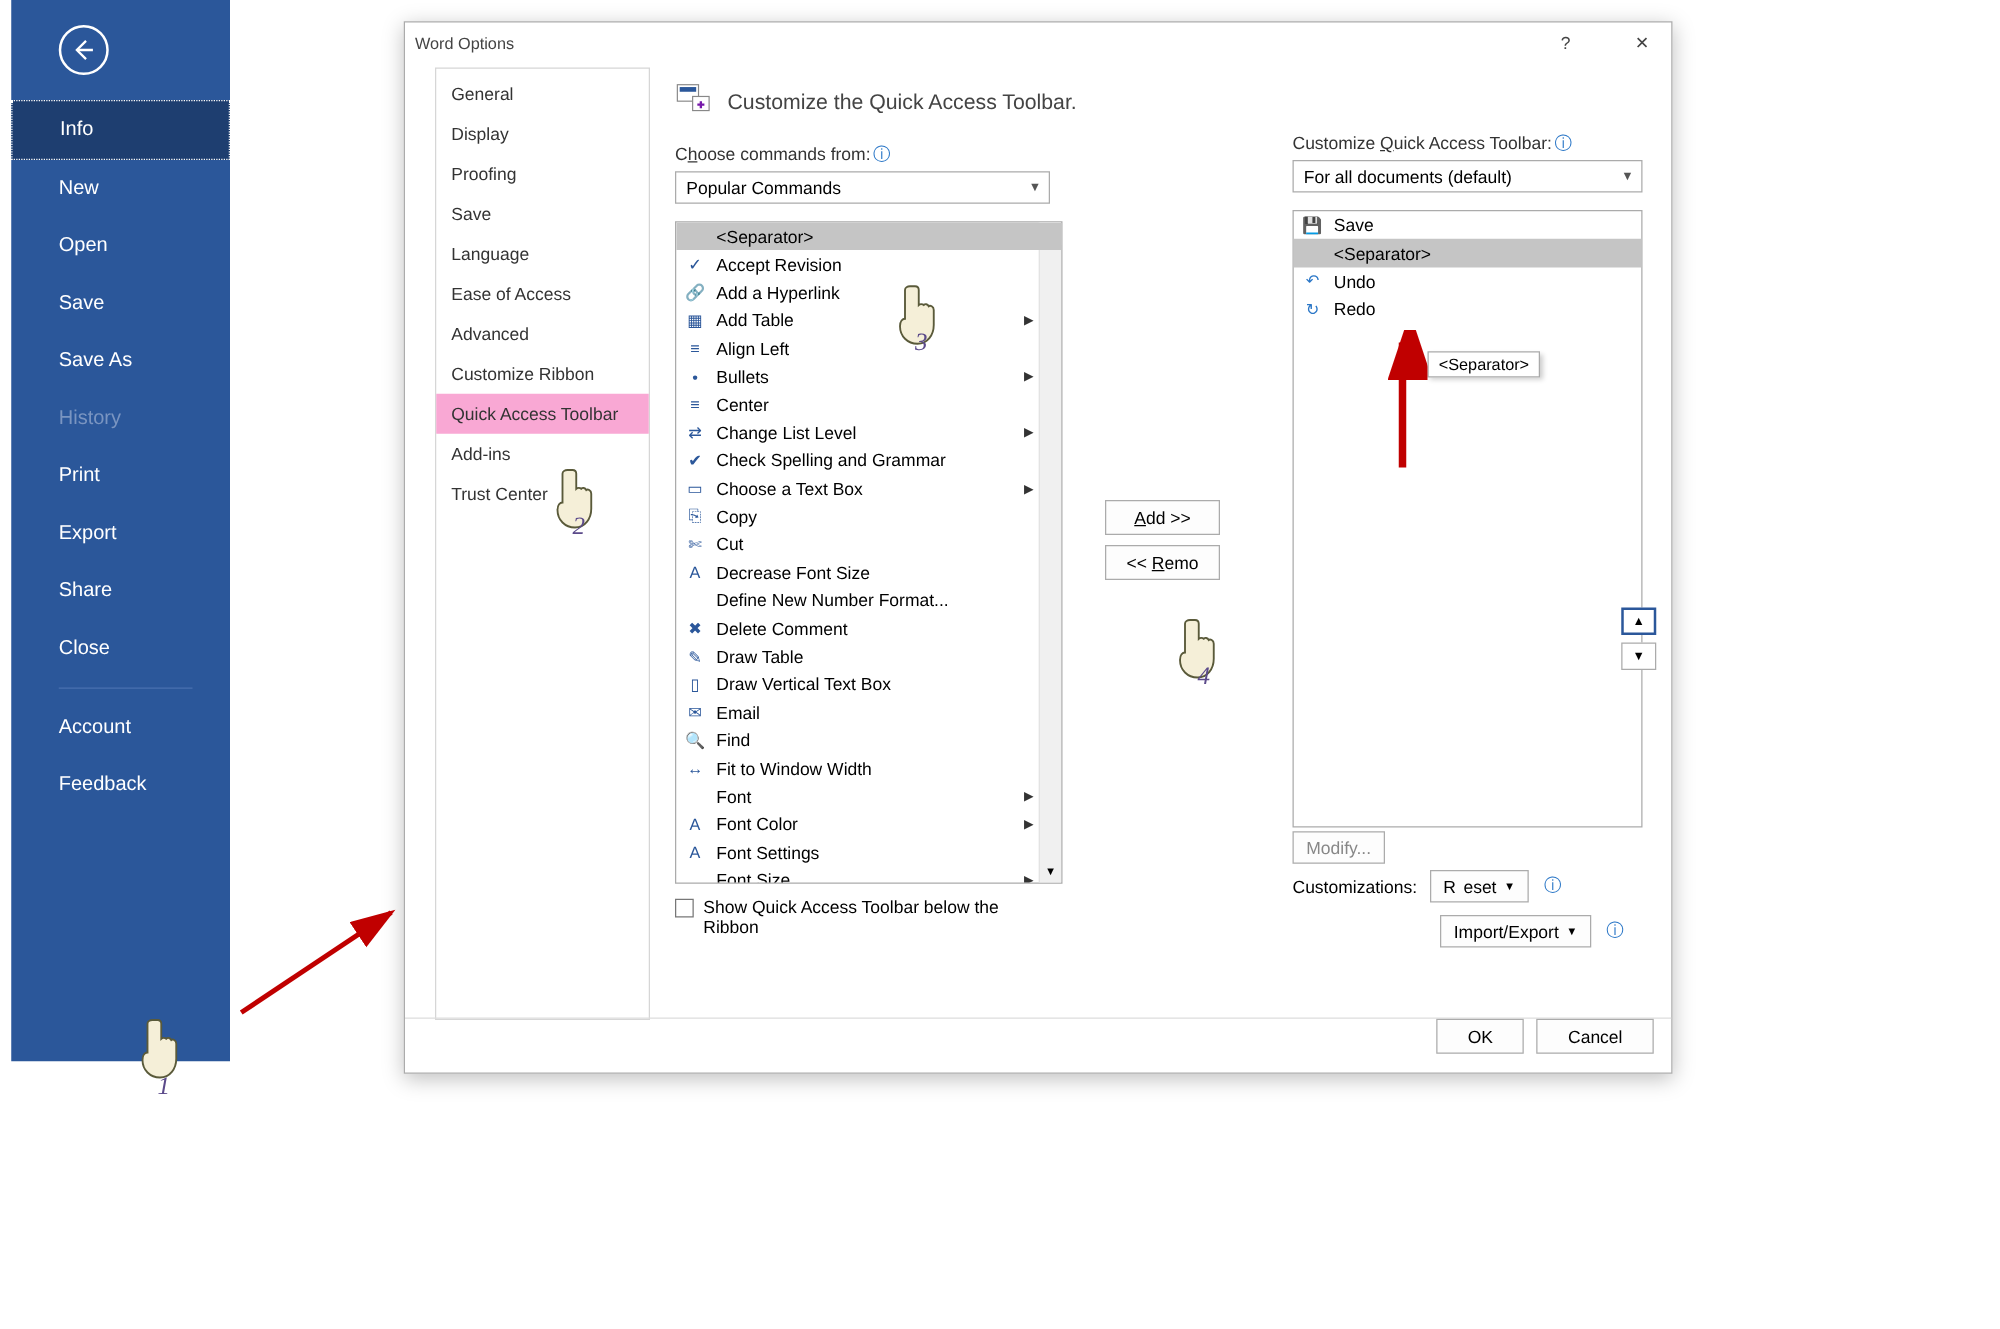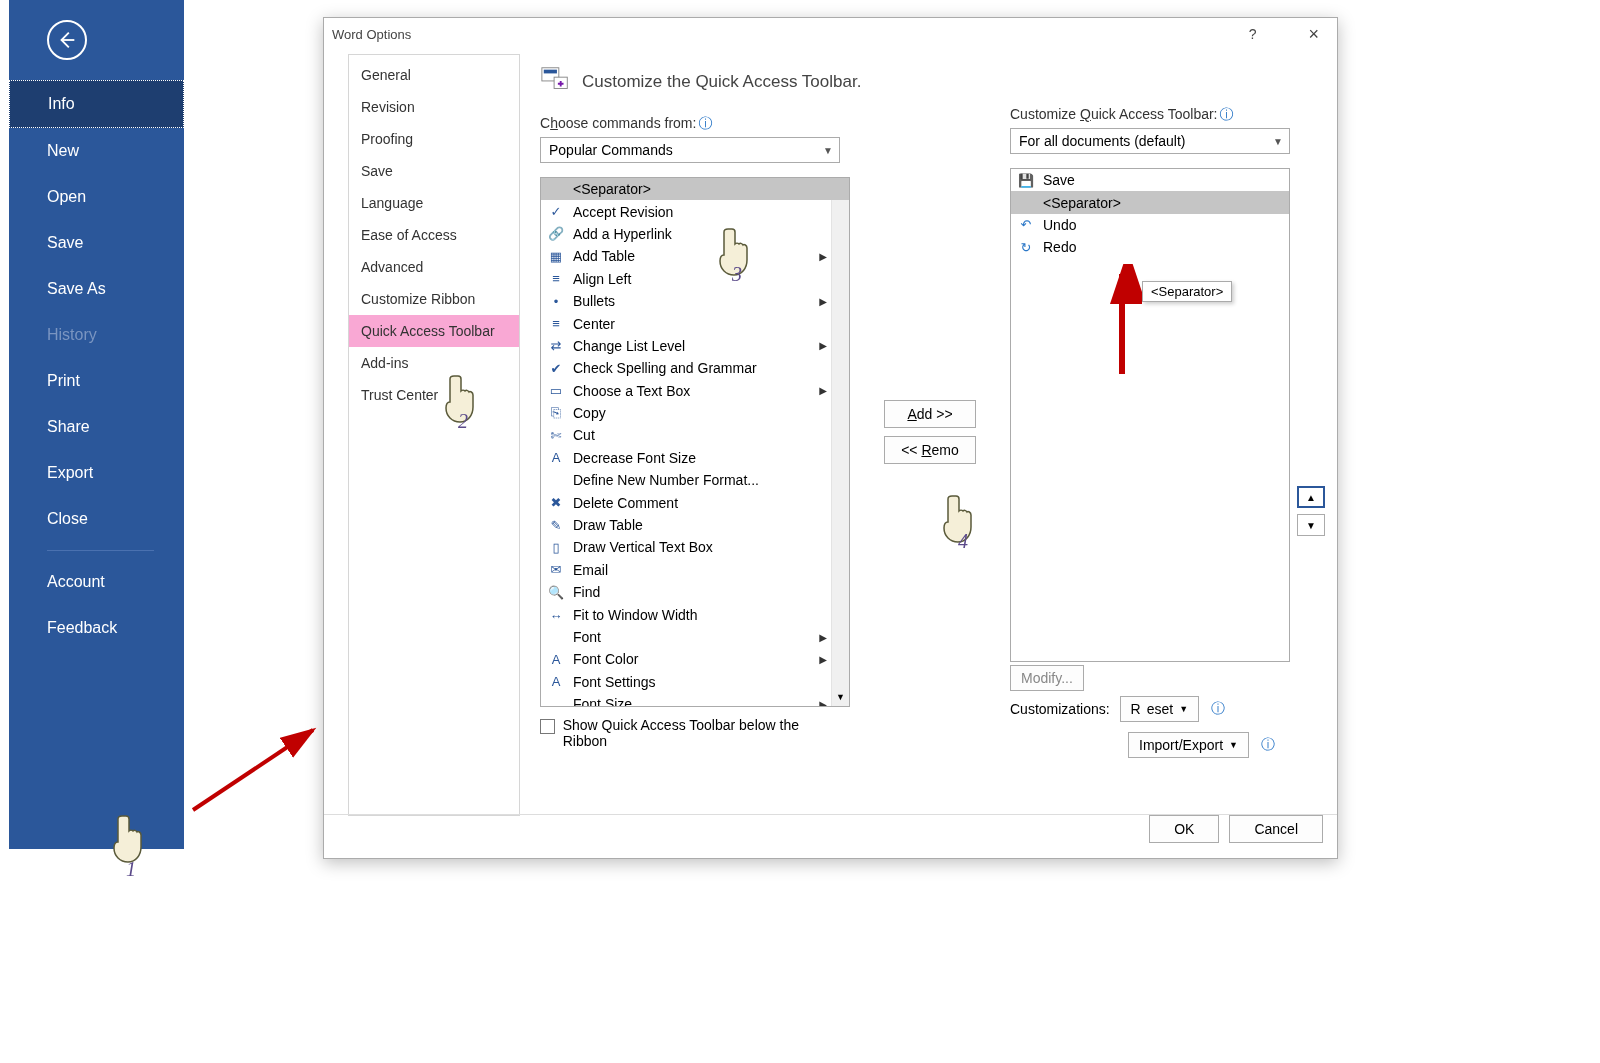--- a/index.html
+++ b/index.html
@@ -84,21 +84,21 @@
 .lb-item .ico { width: 18px; height: 18px; display: flex; align-items: center; justify-content: center; font-size: 13px; color: #2b579a;}
 .lb-item .sub { position: absolute; right: 22px; font-size: 10px; color: #333; }
 
 .midbtns { display: flex; flex-direction: column; justify-content: center; gap: 8px; padding: 0 18px; }
 .btn {
   border: 1px solid #ababab; background: #fdfdfd; padding: 5px 14px; font-size: 14px;
   cursor: pointer; text-align: center; min-width: 92px;
 }
 .btn .ul { text-decoration: underline; }
 
-.rightcol { width: 290px; }
+.rightcol { width: 290px; margin-left: 24px; }
 .rightlist {
   width: 280px; height: 494px; border: 1px solid #ababab; background: #fff; position: relative;
 }
 .rightlist .lb-item .ico { color: #7719aa; }
 .rightlist .lb-item.undo .ico, .rightlist .lb-item.redo .ico { color:#2b77c7;}
 
 .updown { position: absolute; right: 12px; top: 440px; display:flex; flex-direction:column; gap:6px;}
 .updown .sq { width:28px; height:22px; border:1px solid #ababab; display:flex;align-items:center;justify-content:center;font-size:10px;cursor:pointer;background:#fff;}
 .updown .sq.sel{border:2px solid #2b579a;}
 
@@ -141,43 +141,43 @@
       </svg>
   </div>
   <div id="bs-items">
       <div class="bs-item selected">Info</div>
       <div class="bs-item">New</div>
       <div class="bs-item">Open</div>
       <div class="bs-item">Save</div>
       <div class="bs-item">Save As</div>
       <div class="bs-item disabled">History</div>
       <div class="bs-item">Print</div>
+      <div class="bs-item">Export</div>
       <div class="bs-item">Share</div>
-      <div class="bs-item">Export</div>
       <div class="bs-item">Close</div>
     </div>
   <div class="bs-sep"></div>
   <div id="bs-bottom">
       <div class="bs-item">Account</div>
       <div class="bs-item">Feedback</div>
     </div>
 </div>
 
 <div class="dialog">
   <div class="titlebar">
     <span>Word Options</span>
     <div class="titlebar-right">
       <span class="tbtn">?</span>
       <span class="tbtn" style="font-size:18px">×</span>
     </div>
   </div>
   <div class="dialog-body">
     <div class="categories" id="cat-list">
         <div class="cat-item">General</div>
-        <div class="cat-item">Revision</div>
+        <div class="cat-item">Display</div>
         <div class="cat-item">Proofing</div>
         <div class="cat-item">Save</div>
         <div class="cat-item">Language</div>
         <div class="cat-item">Ease of Access</div>
         <div class="cat-item">Advanced</div>
         <div class="cat-item">Customize Ribbon</div>
         <div class="cat-item selected">Quick Access Toolbar</div>
         <div class="cat-item">Add-ins</div>
         <div class="cat-item">Trust Center</div>
       </div>

